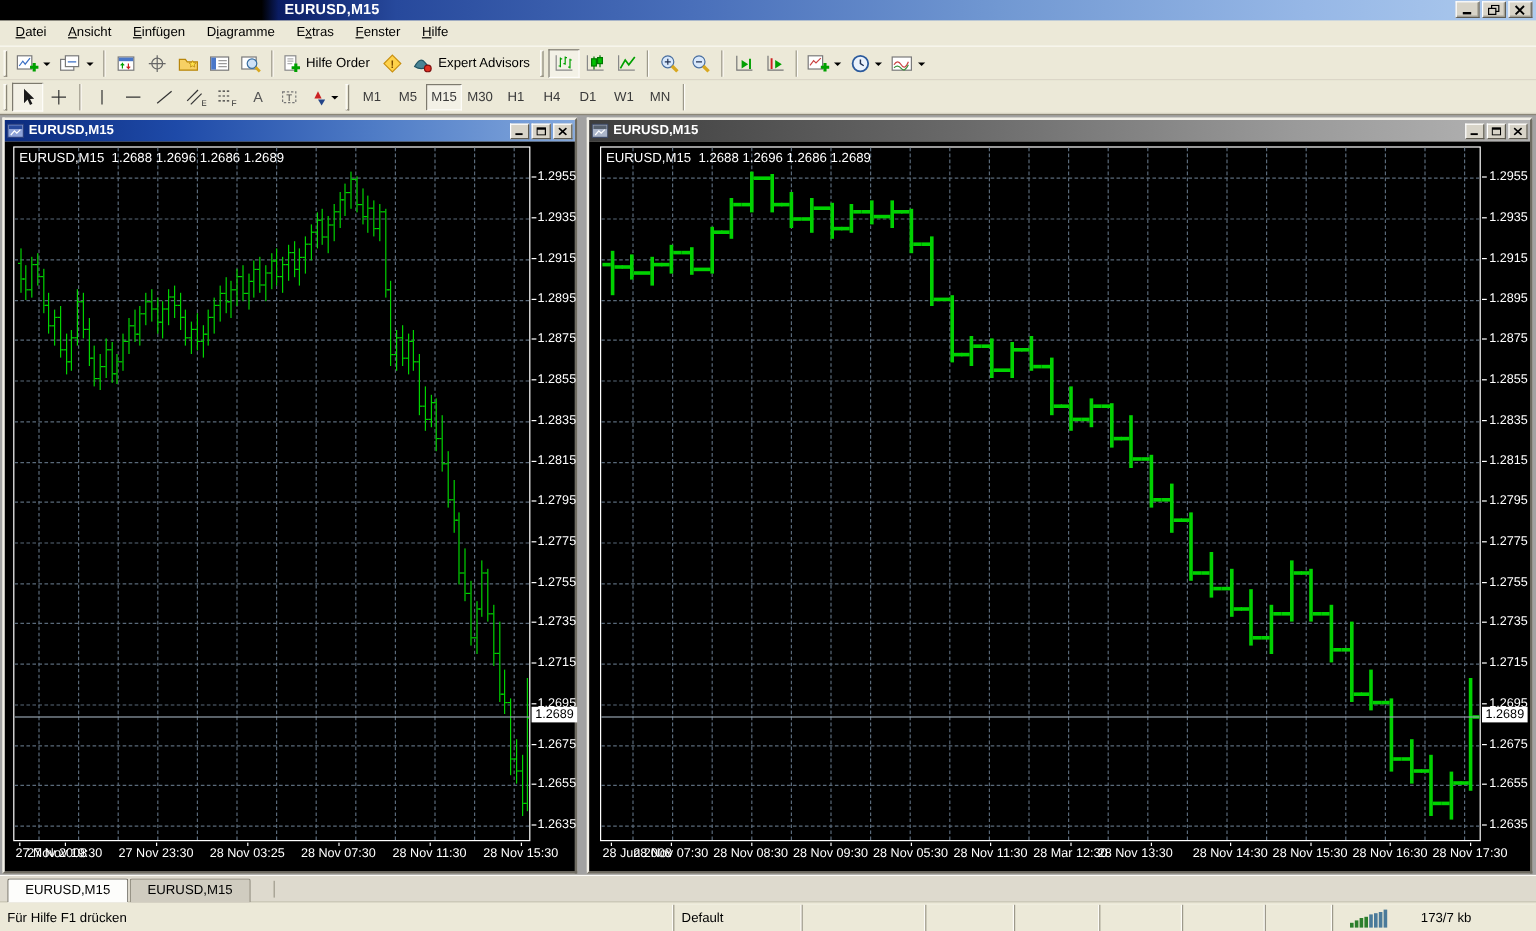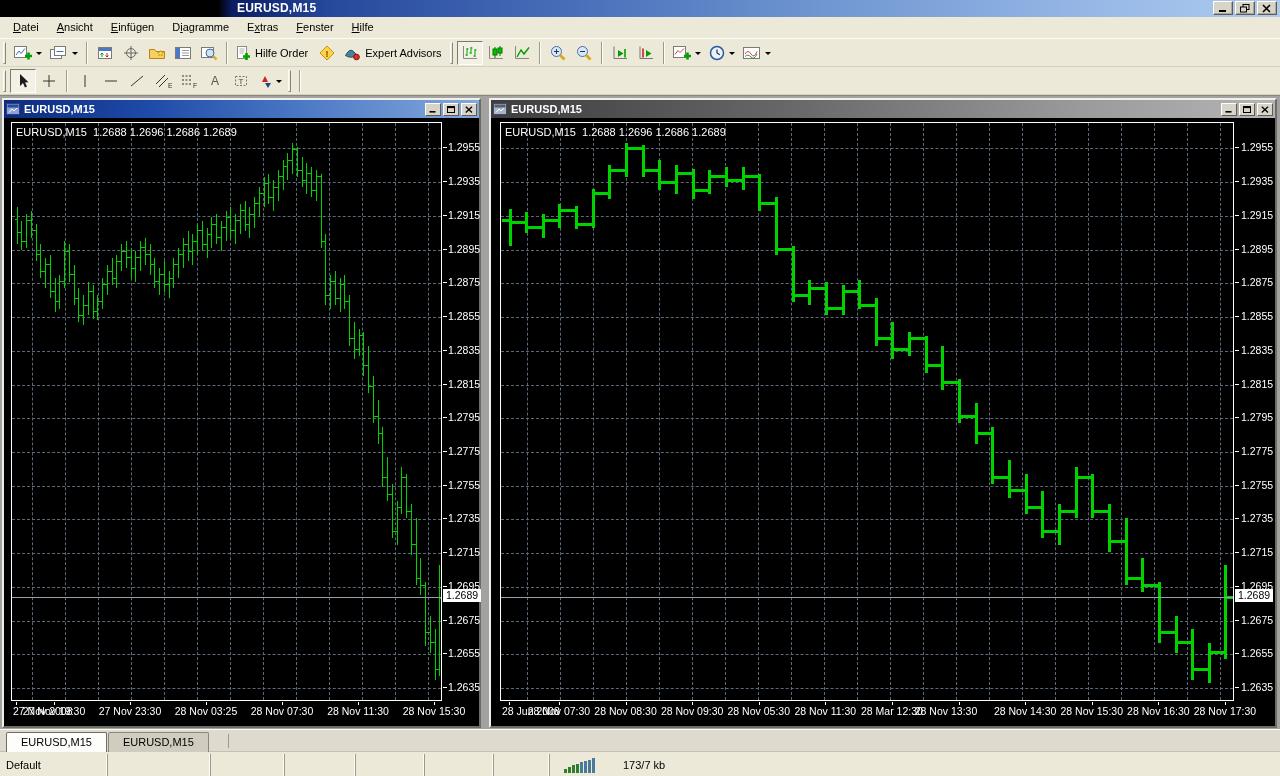--- a/index.html
+++ b/index.html
@@ -385,20 +385,31 @@
 
   <div class="tb-btn">
     <svg width="16" height="16">
       <path d="M5 9 L8 3 L11 9 Z" fill="#cc2222"></path>
       <path d="M8 10 L14 10 L11 15 Z" fill="#224488"></path>
     </svg>
     <span class="caret"></span>
   </div>
 
   <div class="grip"></div>
+  <div id="timeframes" style="display:flex;">
+      <div class="tf-btn">M1</div>
+      <div class="tf-btn">M5</div>
+      <div class="tf-btn pressed">M15</div>
+      <div class="tf-btn">M30</div>
+      <div class="tf-btn">H1</div>
+      <div class="tf-btn">H4</div>
+      <div class="tf-btn">D1</div>
+      <div class="tf-btn">W1</div>
+      <div class="tf-btn">MN</div>
+    </div>
   <div class="tb-sep"></div>
 </div>
 
 <div id="mdi">
 
   <div class="chart-window" id="cw-left">
     <div class="cw-title">
       <svg width="14" height="12">
         <rect x="0.5" y="0.5" width="13" height="11" fill="#8fa3d8" stroke="#2a3f7e"></rect>
         <rect x="1.5" y="1.5" width="11" height="3" fill="#27499c"></rect>
@@ -1052,20 +1063,21 @@
 
 </div>
 
 <div id="tabbar">
   <div class="tab active">EURUSD,M15</div>
   <div class="tab">EURUSD,M15</div>
   <div class="tab-div"></div>
 </div>
 
 <div id="statusbar">
+  <div class="sb-cell" id="sb-help">Für Hilfe F1 drücken</div>
   <div class="sb-cell sb-c1">Default</div>
   <div class="sb-cell sb-c2"></div>
   <div class="sb-cell sb-c3"></div>
   <div class="sb-cell sb-c4"></div>
   <div class="sb-cell sb-c5"></div>
   <div class="sb-cell sb-c6"></div>
   <div class="sb-cell sb-c7"></div>
   <div id="sb-right">
     <span id="signal-bars">
         <i style="height: 4px; background: rgb(44, 127, 44);"></i>

